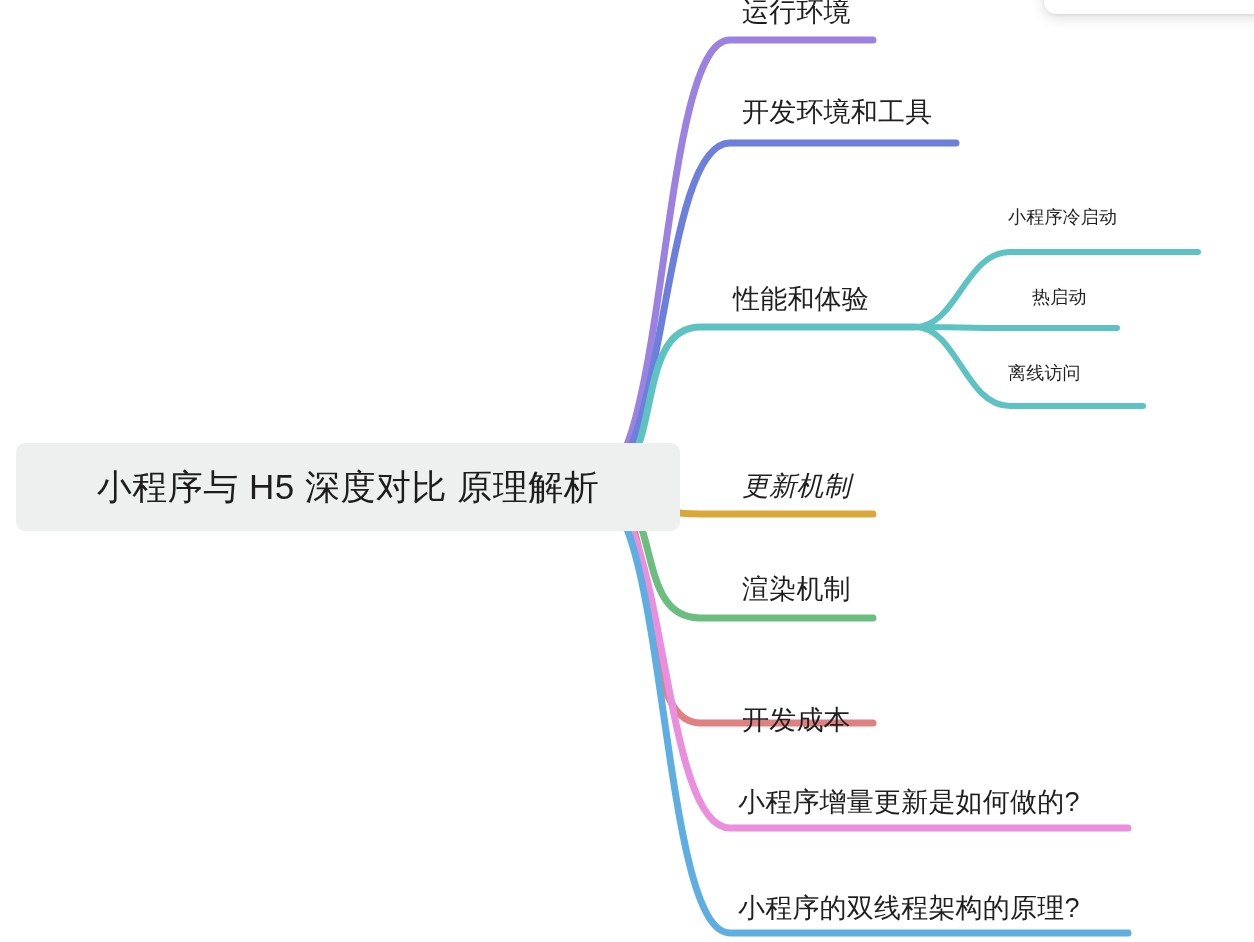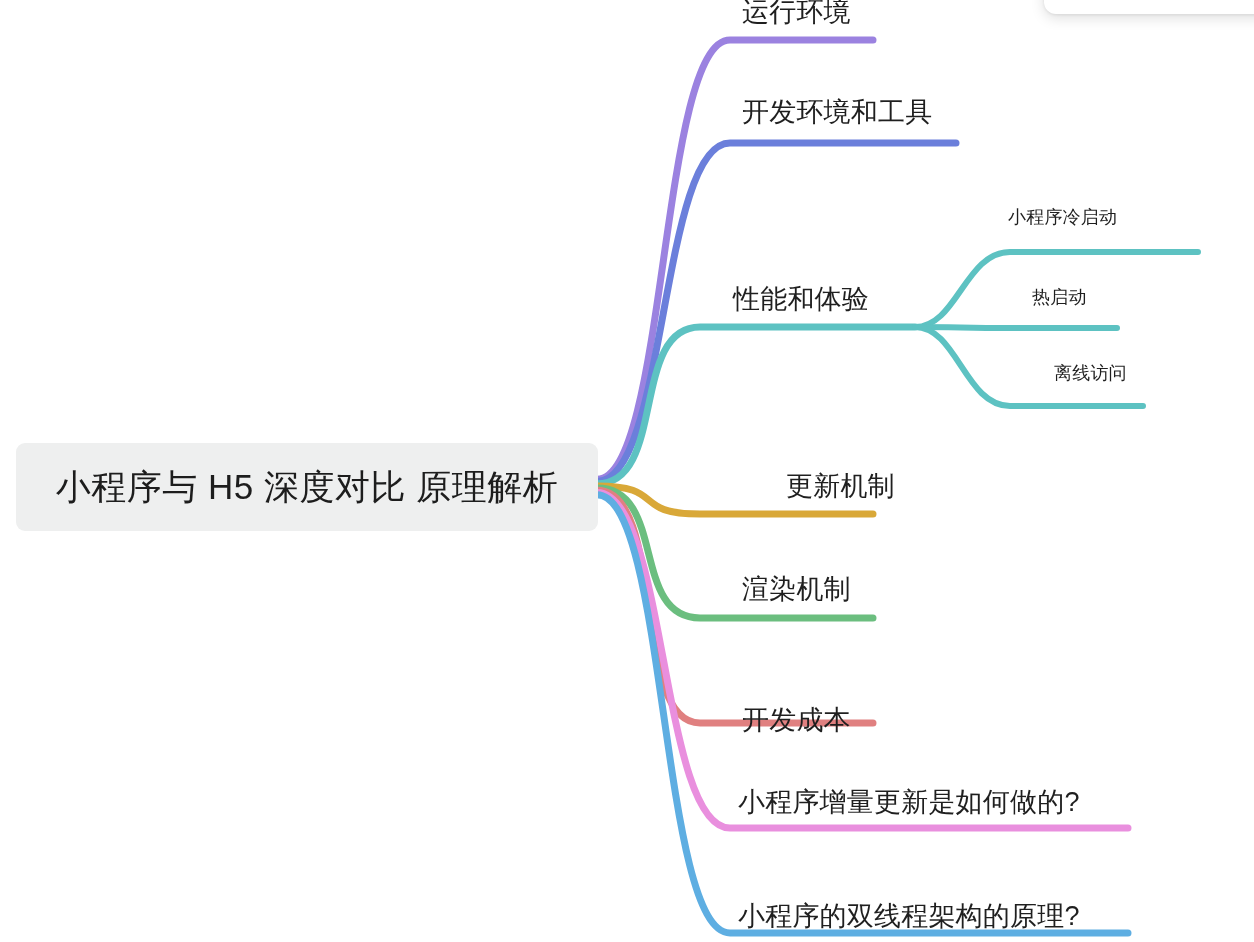--- a/index.html
+++ b/index.html
@@ -34,21 +34,21 @@
     white-space: nowrap;
     letter-spacing: 0.2px;
   }
   .sub-label {
     font-size: 18px;
   }
   #root-node {
     position: absolute;
     left: 16px;
     top: 443px;
-    width: 582px;
+    width: 664px;
     height: 88px;
     background: #eeefef;
     border-radius: 9px;
     box-sizing: border-box;
     display: flex;
     align-items: center;
     justify-content: center;
     z-index: 5;
   }
   #root-node-text {
@@ -91,23 +91,23 @@
   <div id="root-node">
     <span id="root-node-text">小程序与 H5 深度对比 原理解析</span>
   </div>
 
   <div id="labels-layer">
       <div class="node-label" style="left: 742px; top: -4px;">运行环境</div>
       <div class="node-label" style="left: 742px; top: 96px;">开发环境和工具</div>
       <div class="node-label" style="left: 733px; top: 283px;">性能和体验</div>
       <div class="node-label sub-label" style="left: 1008px; top: 207px;">小程序冷启动</div>
       <div class="node-label sub-label" style="left: 1008px; top: 287px; margin-left: 24px;">热启动</div>
-      <div class="node-label sub-label" style="left: 1008px; top: 363px; margin-left: 46px;">离线访问</div>
-      <div class="node-label" style="left: 786px; top: 470px;">更新机制</div>
+      <div class="node-label sub-label" style="left: 1008px; top: 363px;">离线访问</div>
+      <div class="node-label" style="left: 742px; top: 470px; font-style: italic;">更新机制</div>
       <div class="node-label" style="left: 742px; top: 575px; font-family: Liberation Mono, monospace;">渲染机制</div>
       <div class="node-label" style="left: 742px; top: 704px;">开发成本</div>
       <div class="node-label" style="left: 738px; top: 786px;">小程序增量更新是如何做的?</div>
-      <div class="node-label" style="left: 738px; top: 892px; margin-top: 8px;">小程序的双线程架构的原理?</div>
+      <div class="node-label" style="left: 738px; top: 892px;">小程序的双线程架构的原理?</div>
     </div>
 
   <div id="float-panel"></div>
 
 </div>
 
 </body></html>

